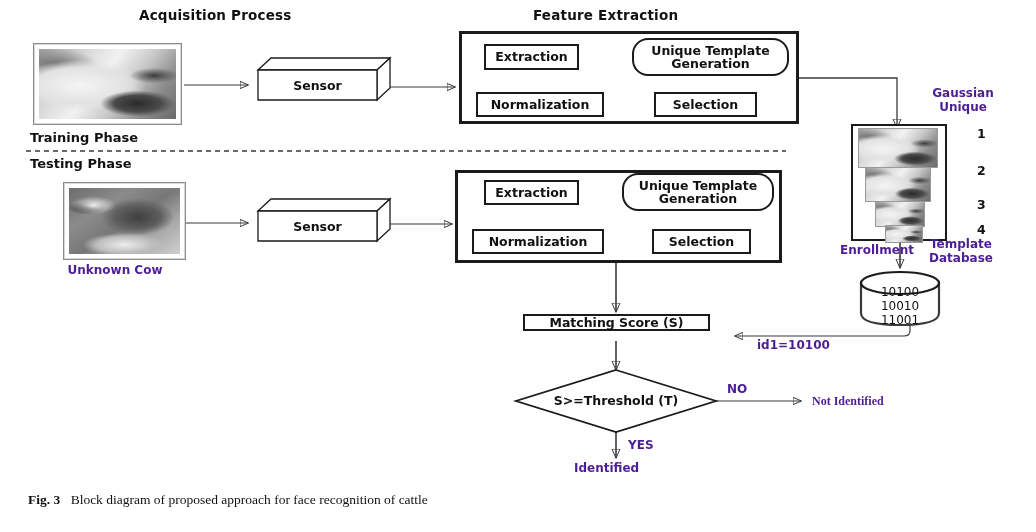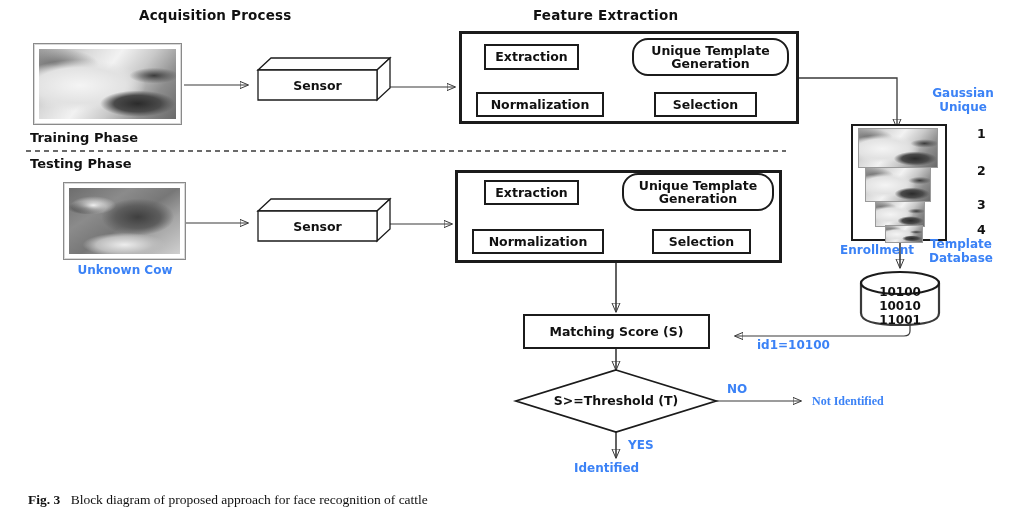--- a/index.html
+++ b/index.html
@@ -44,21 +44,21 @@
         justify-content:center;text-align:center;font-weight:bold;font-size:12.5px;
         line-height:1.08;color:#111;white-space:nowrap;}
   .node.two{white-space:normal;border-radius:16px;}
   .group{background:#fff;border:3px solid #1b1b1b;}
 
   
   .sensor{position:absolute;}
   .sensor svg{position:absolute;left:0;top:0;overflow:visible;}
 
   
-  .lab{font-weight:bold;font-size:12px;color:#3b82f6;white-space:nowrap;line-height:1.18;}
+  .lab{font-weight:bold;font-size:12px;color:#4c1d95;white-space:nowrap;line-height:1.18;}
   .lab.c{text-align:center;}
   .num{font-weight:bold;font-size:12.5px;color:#111;}
 
   
   .caption{position:absolute;left:28px;top:492px;font-family:"Liberation Serif","DejaVu Serif",serif;
            font-size:13.5px;color:#111;white-space:nowrap;}
   .caption b{font-weight:bold;}
 
   svg.lines{position:absolute;left:0;top:0;width:1036px;height:532px;overflow:visible;}
   svg.lines line,svg.lines path,svg.lines polyline{stroke:#3a3a3a;fill:none;}
@@ -149,21 +149,21 @@
   <div class="abs node" style="left:484px;top:44px;width:95px;height:26px;">Extraction</div>
   <div class="abs node" style="left:476px;top:92px;width:128px;height:25px;">Normalization</div>
   <div class="abs node" style="left:654px;top:92px;width:103px;height:25px;">Selection</div>
   <div class="abs node two" style="left:632px;top:38px;width:157px;height:38px;padding:0 4px;">Unique Template Generation</div>
 
   <div class="abs photo" style="left:63px;top:182px;width:123px;height:78px;">
     <div class="inner">
         <div class="cow2"></div>
       </div>
   </div>
-  <div class="abs lab" style="left:62px;top:263px;width:126px;text-align:center;">Unknown Cow</div>
+  <div class="abs lab" style="left:52px;top:263px;width:126px;text-align:center;">Unknown Cow</div>
 
   <div class="sensor" style="left:258px;top:199px;width:132px;height:42px;">
     <svg width="132" height="42">
       <polygon points="0,12 13,0 132,0 119,12" fill="#fff" stroke="#1b1b1b" stroke-width="1.3"></polygon>
       <polygon points="119,12 132,0 132,30 119,42" fill="#fff" stroke="#1b1b1b" stroke-width="1.3"></polygon>
       <polygon points="0,12 119,12 119,42 0,42" fill="#fff" stroke="#1b1b1b" stroke-width="1.3"></polygon>
     </svg>
     <div class="abs" style="left:0;top:12px;width:119px;height:30px;display:flex;
          align-items:center;justify-content:center;font-weight:bold;font-size:12.5px;">Sensor</div>
   </div>
@@ -200,30 +200,30 @@
   <div class="abs num" style="left:977px;top:197px;">3</div>
   <div class="abs num" style="left:977px;top:222px;">4</div>
 
   <div class="abs lab" style="left:808px;top:243px;margin-left:32px;">Enrollment</div>
   <div class="abs lab c" style="left:915px;top:237px;width:92px;">
     <div>Template</div>
     <div>Database</div>
   </div>
 
   <div class="abs" style="left:861px;top:285px;width:78px;
-       font-weight:bold;font-size:12px;line-height:1.17;">
+       font-weight:normal;font-size:12px;line-height:1.17;">
     <div>10100</div>
     <div>10010</div>
     <div>11001</div>
   </div>
 
 
   <div class="abs lab" style="left:757px;top:338px;">id1=10100</div>
 
-  <div class="abs node" style="left:523px;top:314px;width:187px;height:35px;">Matching Score (S)</div>
+  <div class="abs node" style="left:523px;top:314px;width:187px;height:17px;">Matching Score (S)</div>
 
   <div class="abs" style="left:526px;top:393px;width:180px;text-align:center;
        font-weight:bold;font-size:12.5px;">S&gt;=Threshold (T)</div>
 
   <div class="abs lab" style="left:727px;top:382px;">NO</div>
   <div class="abs lab" style="left:628px;top:438px;">YES</div>
 
   <div class="abs lab" style="left:812px;top:394px;font-family:Liberation Serif, serif;">Not Identified</div>
   <div class="abs lab" style="left:574px;top:461px;">Identified</div>
 

